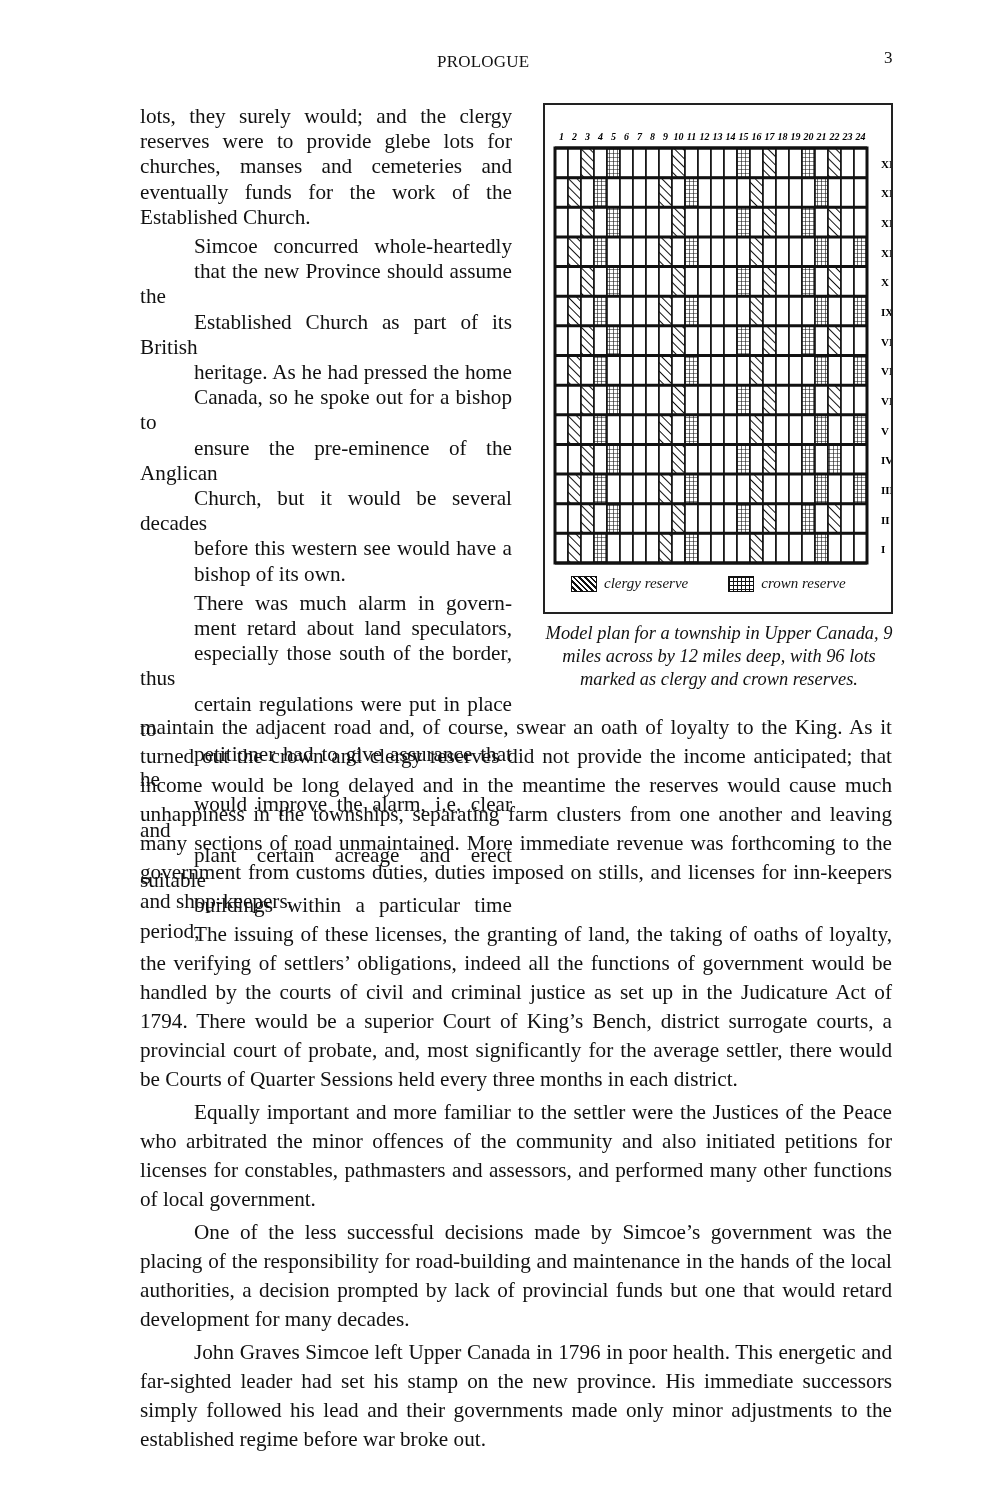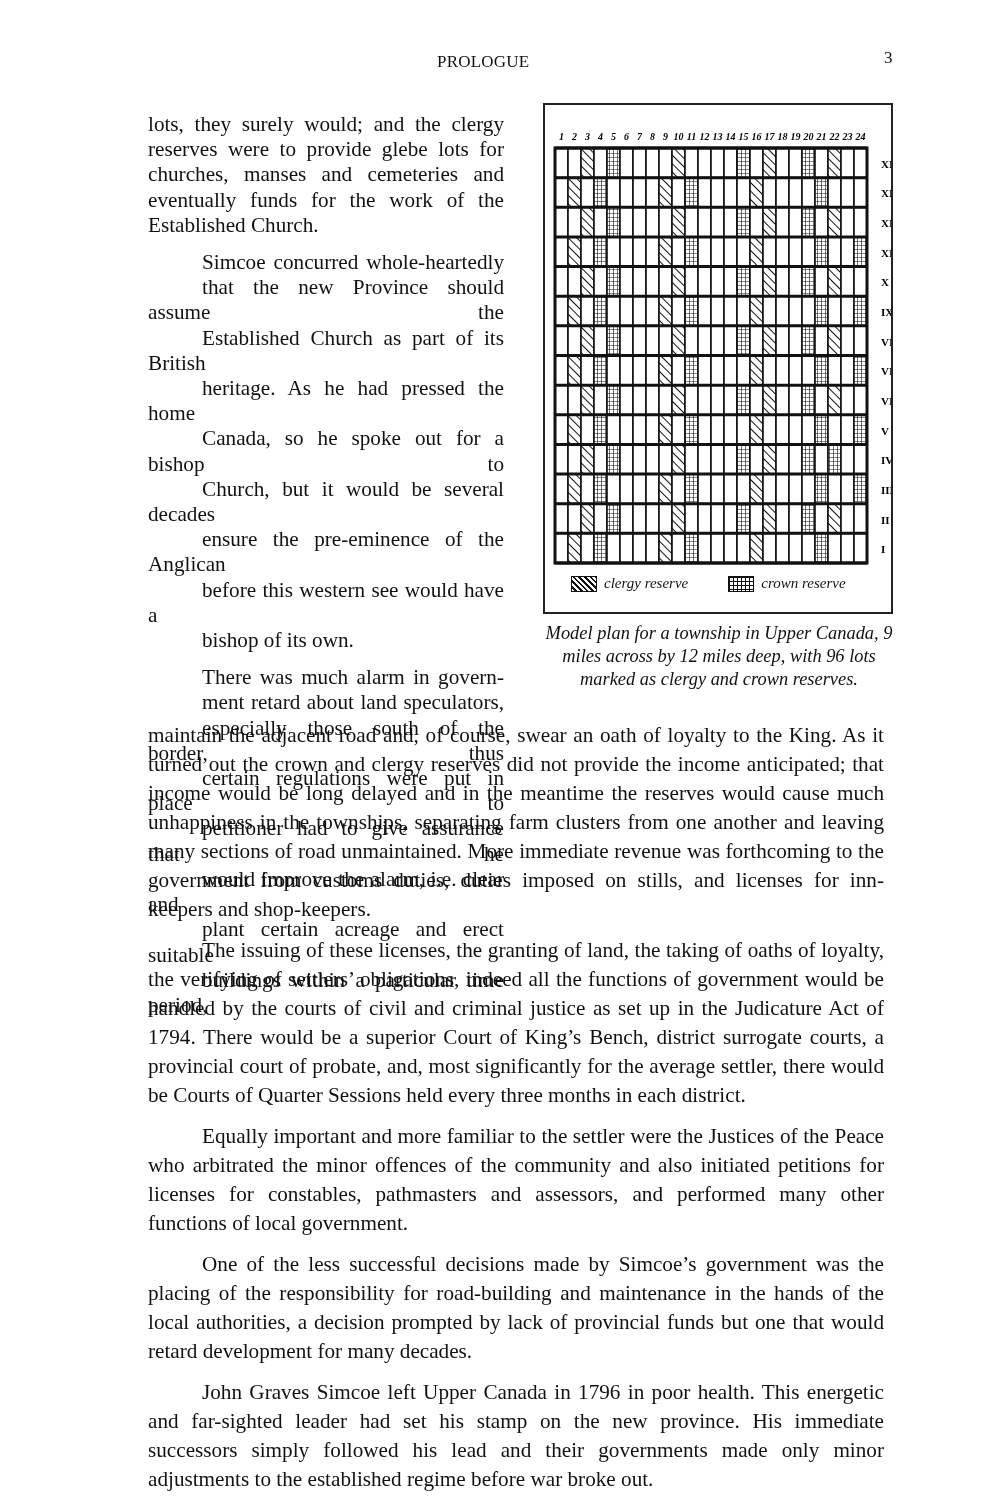--- a/index.html
+++ b/index.html
@@ -16,21 +16,21 @@
   .running-head .folio { position: absolute; left: 884px; top: 0; }
 
   .col-text {
     position: absolute; left: 136px; top: 100px; width: 380px;
     font-size: 21.2px; line-height: 25.2px; text-align: justify;
   }
   .full-text {
     position: absolute; left: 136px; top: 709px; width: 760px;
     font-size: 21.2px; line-height: 29px; text-align: justify;
   }
-  p { margin: 12px; }
+  p { margin: 4px; }
   p.indent { text-indent: 54px; }
   .line { display: block; text-align: justify; text-align-last: justify; }
   .line.last { text-align-last: left; }
 
   .figure-box {
     position: absolute; left: 543px; top: 103px; width: 350px; height: 511px;
     border: 2px solid #222; box-sizing: border-box;
   }
   .grid-svg { position: absolute; left: 0; top: 0; }
   .legend {
@@ -60,22 +60,22 @@
       <span class="line">churches, manses and cemeteries and</span>
       <span class="line">eventually funds for the work of the</span>
       <span class="line last">Established Church.</span>
     </p>
   <p class="indent" id="p2">
       <span class="line">Simcoe concurred whole-heartedly</span>
       <span class="line">that the new Province should assume the</span>
       <span class="line">Established Church as part of its British</span>
       <span class="line">heritage. As he had pressed the home</span>
       <span class="line">Canada, so he spoke out for a bishop to</span>
+      <span class="line">ensure the pre-eminence of the Anglican</span>
       <span class="line">Church, but it would be several decades</span>
-      <span class="line">ensure the pre-eminence of the Anglican</span>
       <span class="line">before this western see would have a</span>
       <span class="line last">bishop of its own.</span>
     </p>
   <p class="indent" id="p3">
       <span class="line">There was much alarm in govern-</span>
       <span class="line">ment retard about land speculators,</span>
       <span class="line">especially those south of the border, thus</span>
       <span class="line">certain regulations were put in place to</span>
       <span class="line">petitioner had to give assurance that he</span>
       <span class="line">would improve the alarm, i.e. clear and</span>

